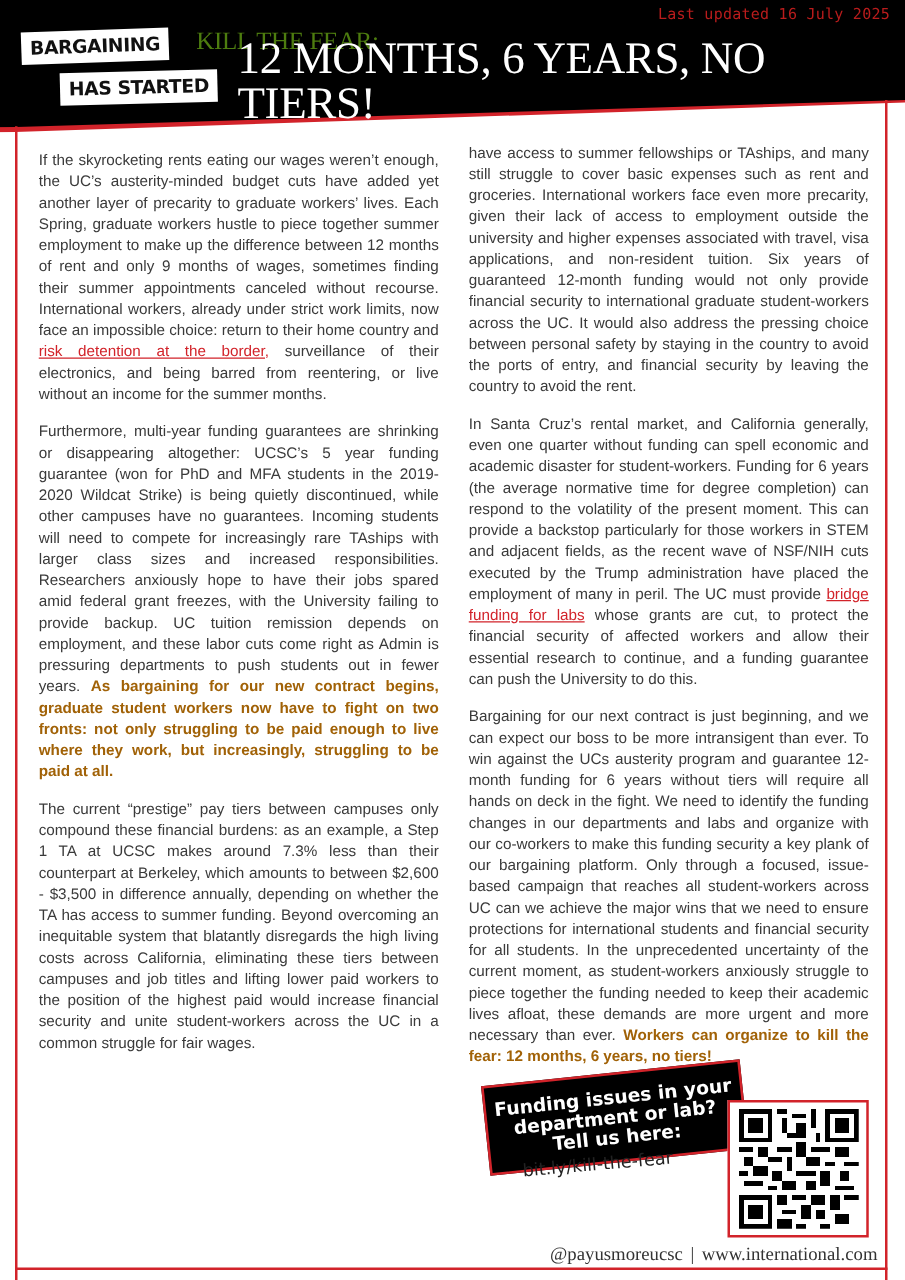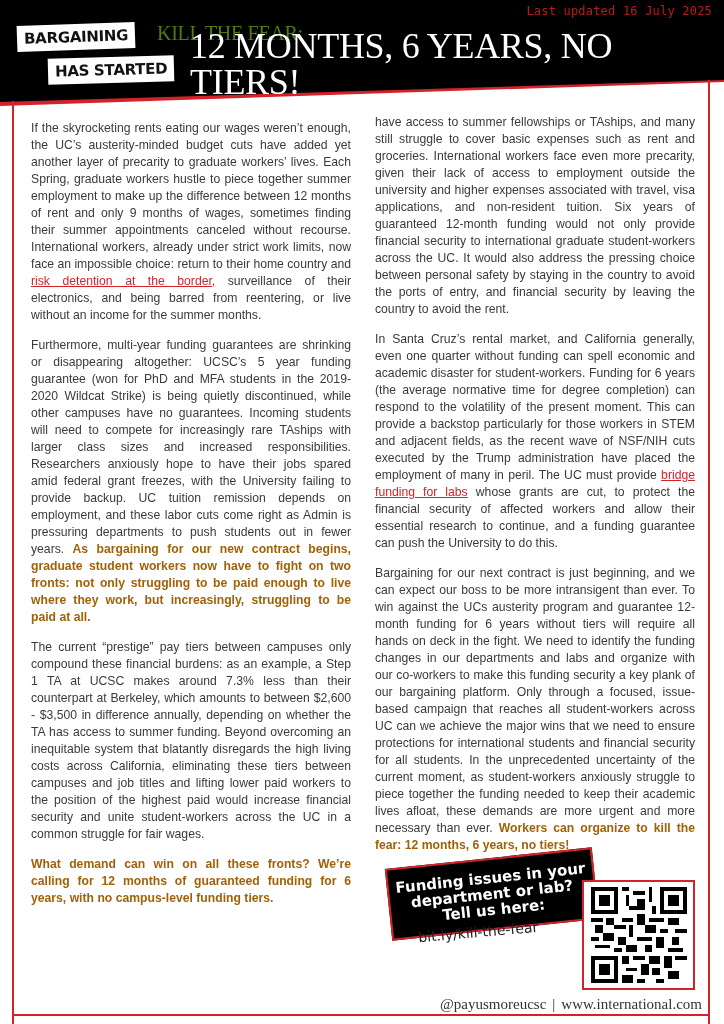--- a/index.html
+++ b/index.html
@@ -96,21 +96,20 @@
 <div class="title-2">12 MONTHS, 6 YEARS, NO TIERS!</div>
 
 <div class="frame-left"></div>
 <div class="frame-right"></div>
 <div class="frame-bottom"></div>
 
 <div class="col col-left">
   <p><span>If the skyrocketing rents eating our wages weren’t enough, the UC’s austerity-minded budget cuts have added yet another layer of precarity to graduate workers’ lives. Each Spring, graduate workers hustle to piece together summer employment to make up the difference between 12 months of rent and only 9 months of wages, sometimes finding their summer appointments canceled without recourse. International workers, already under strict work limits, now face an impossible choice: return to their home country and </span><a>risk detention at the border,</a><span> surveillance of their electronics, and being barred from reentering, or live without an income for the summer months.</span></p>
   <p><span>Furthermore, multi-year funding guarantees are shrinking or disappearing altogether: UCSC’s 5 year funding guarantee (won for PhD and MFA students in the 2019-2020 Wildcat Strike) is being quietly discontinued, while other campuses have no guarantees. Incoming students will need to compete for increasingly rare TAships with larger class sizes and increased responsibilities. Researchers anxiously hope to have their jobs spared amid federal grant freezes, with the University failing to provide backup. UC tuition remission depends on employment, and these labor cuts come right as Admin is pressuring departments to push students out in fewer years. </span><b>As bargaining for our new contract begins, graduate student workers now have to fight on two fronts: not only struggling to be paid enough to live where they work, but increasingly, struggling to be paid at all.</b></p>
   <p>The current “prestige” pay tiers between campuses only compound these financial burdens: as an example, a Step 1 TA at UCSC makes around 7.3% less than their counterpart at Berkeley, which amounts to between $2,600 - $3,500 in difference annually, depending on whether the TA has access to summer funding. Beyond overcoming an inequitable system that blatantly disregards the high living costs across California, eliminating these tiers between campuses and job titles and lifting lower paid workers to the position of the highest paid would increase financial security and unite student-workers across the UC in a common struggle for fair wages.</p>
-  <p><b>What demand can win on all these fronts? We’re calling for 12 months of guaranteed funding for 6 years, with no campus-level funding tiers.</b></p>
 </div>
 
 <div class="col col-right">
   <p>have access to summer fellowships or TAships, and many still struggle to cover basic expenses such as rent and groceries. International workers face even more precarity, given their lack of access to employment outside the university and higher expenses associated with travel, visa applications, and non-resident tuition. Six years of guaranteed 12-month funding would not only provide financial security to international graduate student-workers across the UC. It would also address the pressing choice between personal safety by staying in the country to avoid the ports of entry, and financial security by leaving the country to avoid the rent.</p>
   <p><span>In Santa Cruz’s rental market, and California generally, even one quarter without funding can spell economic and academic disaster for student-workers. Funding for 6 years (the average normative time for degree completion) can respond to the volatility of the present moment. This can provide a backstop particularly for those workers in STEM and adjacent fields, as the recent wave of NSF/NIH cuts executed by the Trump administration have placed the employment of many in peril. The UC must provide </span><a>bridge funding for labs</a><span> whose grants are cut, to protect the financial security of affected workers and allow their essential research to continue, and a funding guarantee can push the University to do this.</span></p>
   <p><span>Bargaining for our next contract is just beginning, and we can expect our boss to be more intransigent than ever. To win against the UCs austerity program and guarantee 12-month funding for 6 years without tiers will require all hands on deck in the fight. We need to identify the funding changes in our departments and labs and organize with our co-workers to make this funding security a key plank of our bargaining platform. Only through a focused, issue-based campaign that reaches all student-workers across UC can we achieve the major wins that we need to ensure protections for international students and financial security for all students. In the unprecedented uncertainty of the current moment, as student-workers anxiously struggle to piece together the funding needed to keep their academic lives afloat, these demands are more urgent and more necessary than ever. </span><b>Workers can organize to kill the fear: 12 months, 6 years, no tiers!</b></p>
 </div>
 
 <div class="cta-box">
   <div>Funding issues in your</div>

